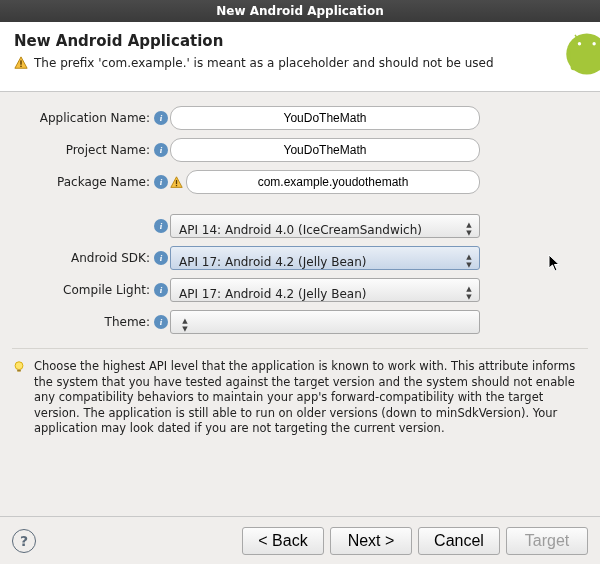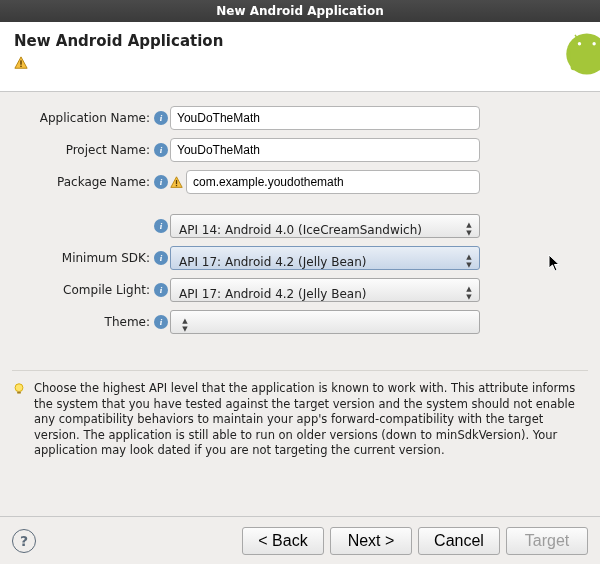--- a/index.html
+++ b/index.html
@@ -89,22 +89,23 @@
   .small-warn {
     width: 13px; height: 13px;
   }
   input[type=text] {
     flex: 1;
     height: 24px;
     border: 1px solid #b5b5b5;
     background: #fff;
     padding: 2px 6px;
     font-size: 12px;
-    border-radius: 4px;
+    border-radius: 11px;
     max-width: 310px;
+    text-align: center;
   }
   .select {
     flex: 1;
     height: 24px;
     max-width: 310px;
     border: 1px solid #a8a8a8;
     border-radius: 3px;
     background: linear-gradient(#fcfcfc, #e6e6e6);
     display: flex;
     align-items: flex-end;
@@ -124,21 +125,21 @@
     gap: 1px;
   }
   .stepper span {
     font-size: 7px;
     line-height: 7px;
     color: #444;
     text-align: center;
   }
   .gap { height: 12px; }
   .hint-box {
-    margin: 24px 12px 0 12px;
+    margin: 2px 12px 0 12px;
     border-top: 1px solid #d6d4d0;
     padding-top: 10px;
     display: flex;
     gap: 8px;
     font-size: 11.5px;
     line-height: 1.35;
     color: #222;
   }
   .bulb {
     flex-shrink: 0;
@@ -203,20 +204,21 @@
 </div>
 
 <div class="header">
   <h1>New Android Application</h1>
   <div class="warn-line">
     <svg class="warn-icon" viewBox="0 0 16 16">
         <path d="M8 1 L15 14 L1 14 Z" fill="#f6c042" stroke="#b07d00" stroke-width="1"></path>
         <rect x="7.2" y="5" width="1.6" height="5" fill="#5a3b00"></rect>
         <rect x="7.2" y="11" width="1.6" height="1.6" fill="#5a3b00"></rect>
       </svg>
+    <span>The prefix 'com.example.' is meant as a placeholder and should not be used</span>
   </div>
   <div class="android-badge">
     <svg viewBox="0 0 60 60">
         <circle cx="42" cy="30" r="28" fill="#a4c639"></circle>
         <rect x="20" y="24" width="44" height="28" rx="4" fill="#a4c639"></rect>
         <path d="M20 24 Q42 2 64 24 Z" fill="#a4c639"></path>
         <circle cx="32" cy="16" r="2.3" fill="#fff"></circle>
         <circle cx="52" cy="16" r="2.3" fill="#fff"></circle>
         <line x1="26" y1="4" x2="30" y2="10" stroke="#a4c639" stroke-width="2"></line>
       </svg>
@@ -264,21 +266,21 @@
       <span class="val">API 14: Android 4.0 (IceCreamSandwich)</span>
       <div class="stepper">
           <span>▲</span>
           <span>▼</span>
         </div>
     </div>
   </div>
 
   <div class="form-row">
     <div class="form-label">
-      <span>Minimum SDK:</span>
+      <span>Android SDK:</span>
       <span class="info-icon">i</span>
     </div>
     <div class="select highlight">
       <span class="val">API 17: Android 4.2 (Jelly Bean)</span>
       <div class="stepper">
           <span>▲</span>
           <span>▼</span>
         </div>
     </div>
   </div>

